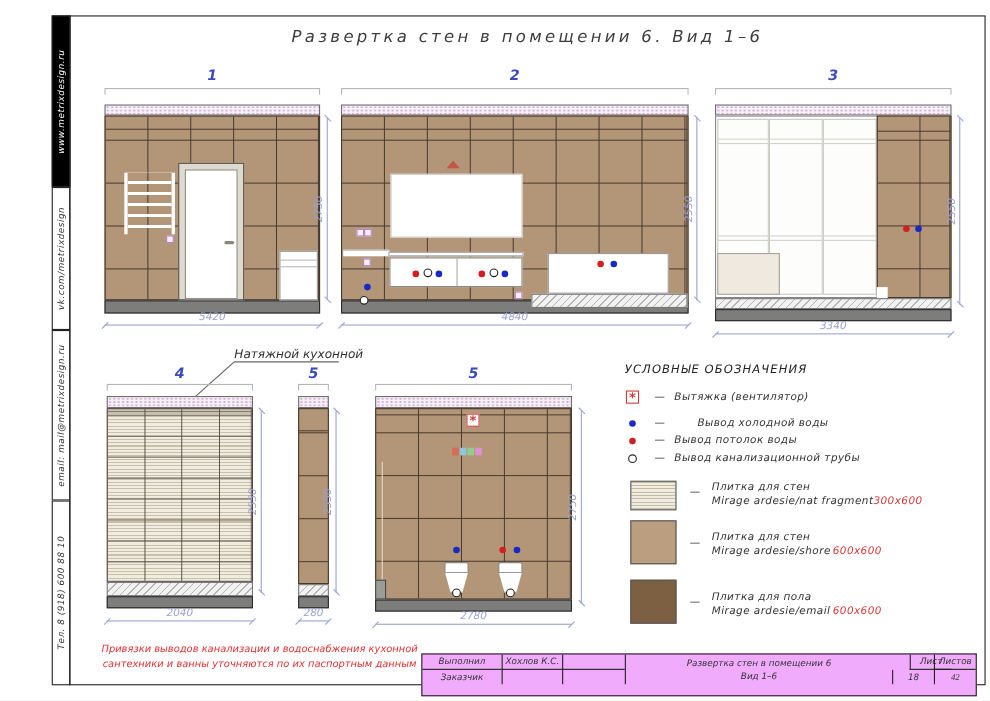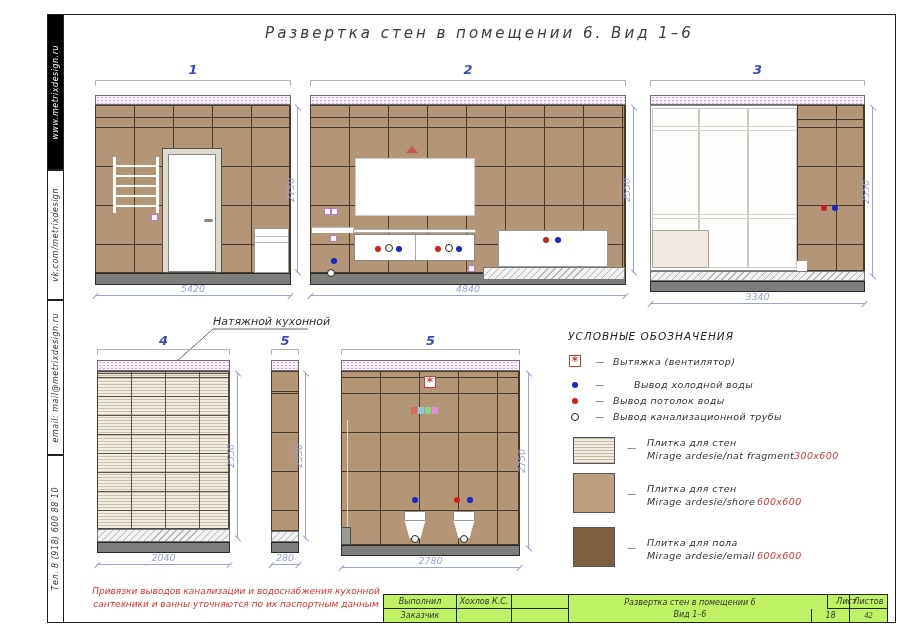--- a/index.html
+++ b/index.html
@@ -67,21 +67,21 @@
         border-bottom:7px solid #c4554a;}
   
   .lg-h{position:absolute;font-size:10.5px;letter-spacing:1px;color:#222;}
   .lg-t{font-size:9.5px;color:#333;letter-spacing:.4px;white-space:nowrap;}
   .red{color:#d93a3a;}
   .swatch{position:absolute;box-sizing:border-box;border:1px solid #555;}
   .sw-light{background-color:#f1ece0;background-image:repeating-linear-gradient(to bottom,rgba(150,138,108,.5) 0 1px,transparent 1px 3px);}
   .sw-tan{background:#bb9d80;}
   .sw-dark{background:#7d5f42;}
   
-  .tb{position:absolute;left:383px;top:594px;width:505px;height:29px;border:1px solid #222;box-sizing:border-box;background:#bef264;}
+  .tb{position:absolute;left:383px;top:594px;width:505px;height:39px;border:1px solid #222;box-sizing:border-box;background:#f0abfc;}
   .tb .cell{position:absolute;box-sizing:border-box;border-left:1px solid #222;font-size:8px;
             display:flex;align-items:center;justify-content:center;white-space:nowrap;}
   .tb .hb{border-bottom:1px solid #222;}
   .note{position:absolute;left:85px;top:585px;width:302px;text-align:center;font-size:9px;line-height:13px;color:#e03232;}
   .clabel{position:absolute;font-size:11px;color:#2f2f2f;white-space:nowrap;}
 </style>
 </head>
 <body>
 
 <div class="page">

